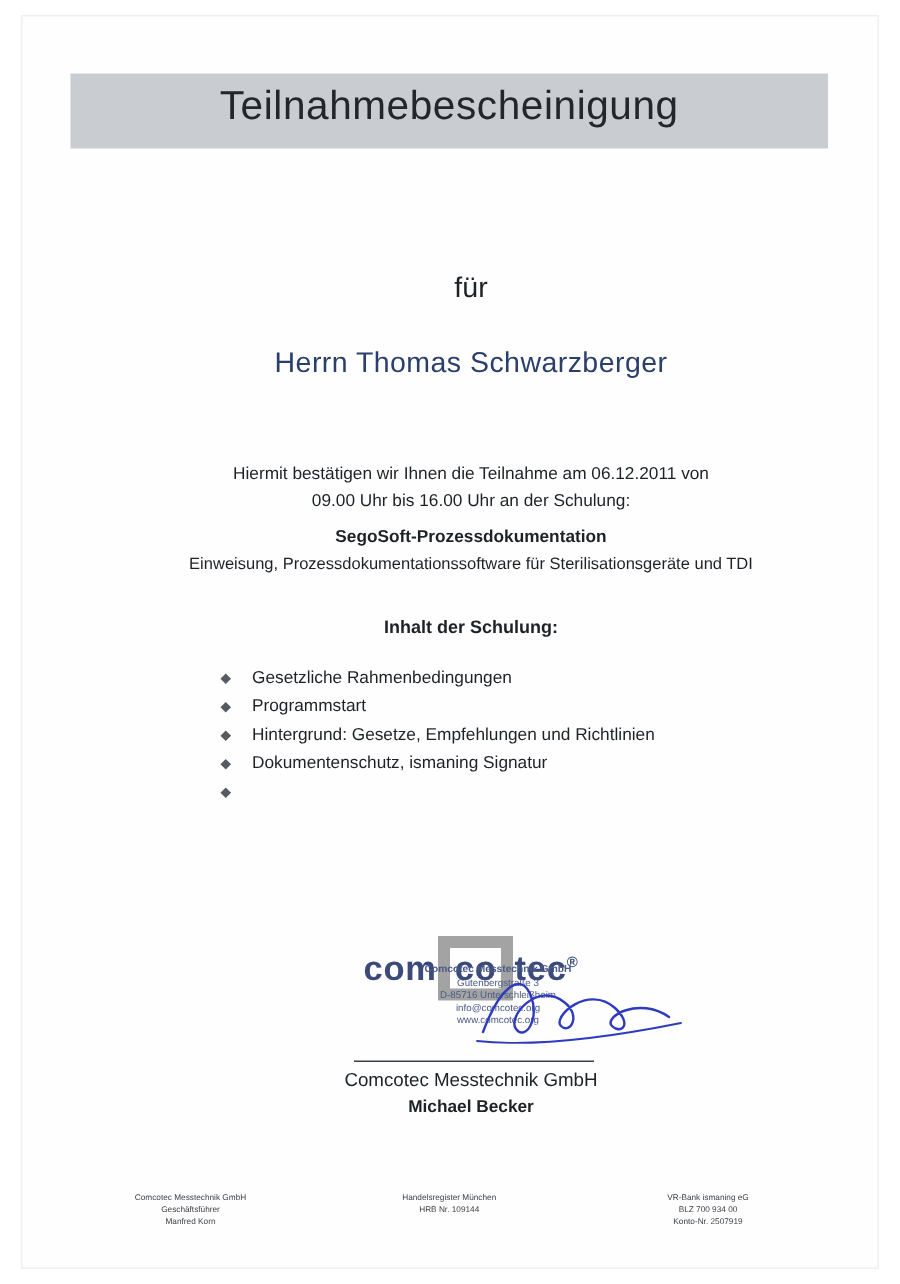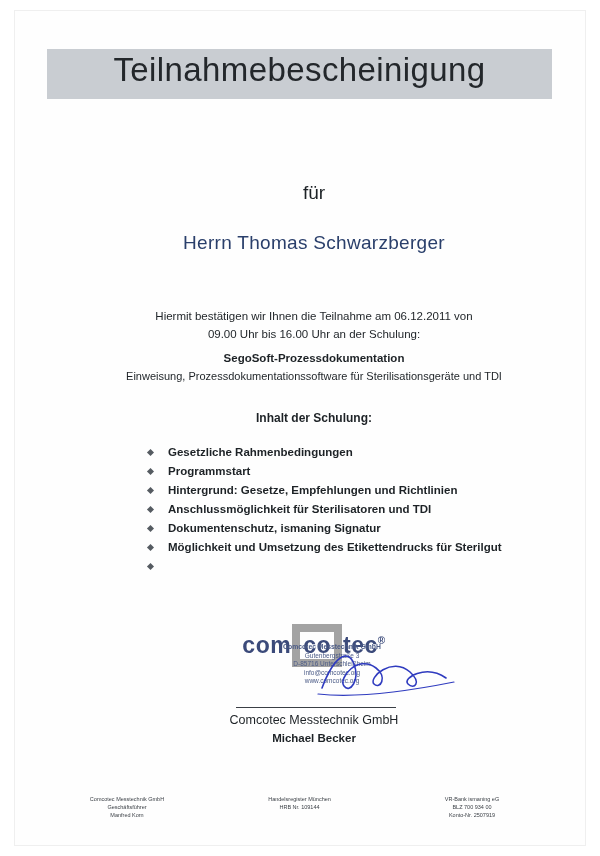--- a/index.html
+++ b/index.html
@@ -39,21 +39,21 @@
   }
   .title-text {
     position: absolute;
     left: 0;
     top: 0;
     width: 505px;
     height: 42px;
     display: flex;
     align-items: center;
     justify-content: center;
-    font-size: 33px;
+    font-size: 27px;
     letter-spacing: 0.4px;
     color: #23272b;
     font-weight: 400;
   }
   
   .fuer {
     position: absolute;
     left: 0;
     top: 172px;
     width: 600px;
@@ -119,21 +119,20 @@
     padding: 0;
     list-style: none;
   }
   .bullets li {
     position: relative;
     padding-left: 26px;
     font-size: 11.5px;
     line-height: 17.5px;
     color: #1d2226;
     margin-bottom: 1.5px;
-    font-weight: bold;
   }
   .bullets li .dia {
     position: absolute;
     left: 6px;
     top: 6px;
     width: 5px;
     height: 5px;
     background: #555b61;
     transform: rotate(45deg);
   }
@@ -240,23 +239,21 @@
 
     <div class="course-title">SegoSoft-Prozessdokumentation</div>
     <div class="course-sub">Einweisung, Prozessdokumentationssoftware für Sterilisationsgeräte und TDI</div>
 
     <div class="content-heading">Inhalt der Schulung:</div>
 
     <ul class="bullets">
       <li><span class="dia"></span><span>Gesetzliche Rahmenbedingungen</span></li>
       <li><span class="dia"></span><span>Programmstart</span></li>
       <li><span class="dia"></span><span>Hintergrund: Gesetze, Empfehlungen und Richtlinien</span></li>
-      <li><span class="dia"></span><span>Anschlussmöglichkeit für Sterilisatoren und TDI</span></li>
       <li><span class="dia"></span><span>Dokumentenschutz, ismaning Signatur</span></li>
-      <li><span class="dia"></span><span>Möglichkeit und Umsetzung des Etikettendrucks für Sterilgut</span></li>
       <li><span class="dia"></span></li>
     </ul>
 
     <div class="logo">
       <span>com</span><span class="box">co</span><span>tec</span><span class="reg">®</span>
     </div>
 
     <div class="stamp">
       <div class="s1">Comcotec Messtechnik GmbH</div>
       <div>Gutenbergstraße 3</div>

